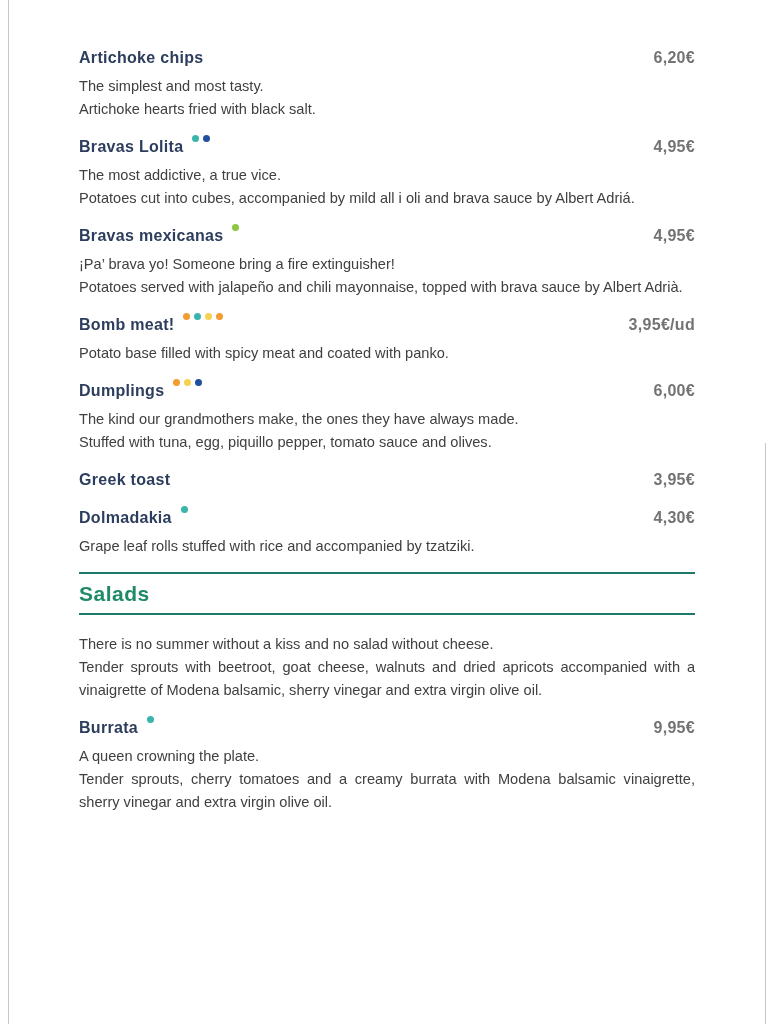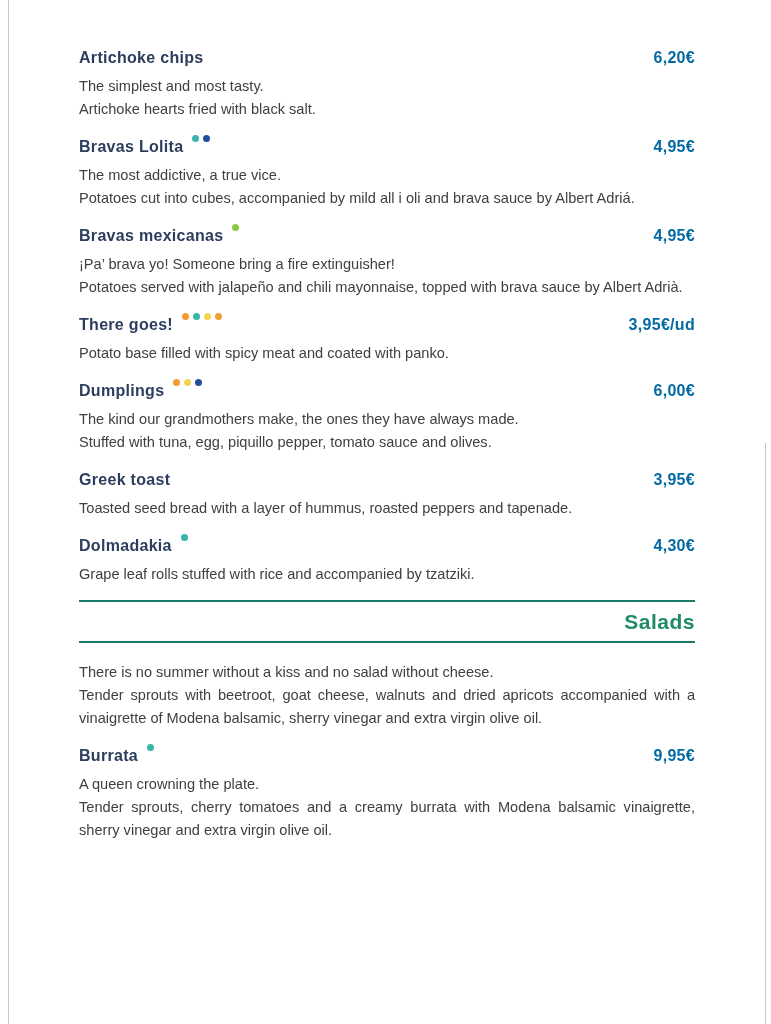--- a/index.html
+++ b/index.html
@@ -44,39 +44,38 @@
   }
   .dot {
     width: 7px; height: 7px;
     border-radius: 50%;
     display: inline-block;
   }
   .item-price {
     margin-left: auto;
     font-weight: 700;
     font-size: 16px;
-    color: #0369a1;
+    color: #737373;
     letter-spacing: 0.3px;
     white-space: nowrap;
   }
   .item-desc p {
     font-size: 14.6px;
     color: #404040;
     line-height: 23px;
   }
   .item-desc.justify p { text-align: justify; }
   .section-divider { margin: 6px 0 18px; }
   .section-divider .rule { height: 2px; background: #1c7a68; }
   .section-title {
     font-size: 21px;
     font-weight: 700;
     color: #1e8a66;
     padding: 8px 0 7px;
     letter-spacing: 0.5px;
-    text-align: right;
   }
 </style>
 </head>
 <body>
 
 <div class="page-border-left"></div>
 <div class="page-border-right"></div>
 <div class="content" id="menu-content">
     <div class="item">
       <div class="item-head">
@@ -110,21 +109,21 @@
         </span>
         <span class="item-price">4,95€</span>
       </div>
       <div class="item-desc">
         <p class="desc-line">¡Pa’ brava yo! Someone bring a fire extinguisher!</p>
         <p class="desc-line">Potatoes served with jalapeño and chili mayonnaise, topped with brava sauce by Albert Adrià.</p>
       </div>
     </div>
     <div class="item">
       <div class="item-head">
-        <span class="item-name">There goes!</span>
+        <span class="item-name">Bomb meat!</span>
         <span class="dots">
           <span class="dot" style="background: rgb(244, 155, 49);"></span>
           <span class="dot" style="background: rgb(58, 181, 171);"></span>
           <span class="dot" style="background: rgb(245, 211, 79);"></span>
           <span class="dot" style="background: rgb(244, 155, 49);"></span>
         </span>
         <span class="item-price">3,95€/ud</span>
       </div>
       <div class="item-desc">
         <p class="desc-line">Potato base filled with spicy meat and coated with panko.</p>
@@ -142,23 +141,20 @@
       </div>
       <div class="item-desc">
         <p class="desc-line">The kind our grandmothers make, the ones they have always made.</p>
         <p class="desc-line">Stuffed with tuna, egg, piquillo pepper, tomato sauce and olives.</p>
       </div>
     </div>
     <div class="item">
       <div class="item-head">
         <span class="item-name">Greek toast</span>
         <span class="item-price">3,95€</span>
-      </div>
-      <div class="item-desc">
-        <p class="desc-line">Toasted seed bread with a layer of hummus, roasted peppers and tapenade.</p>
       </div>
     </div>
     <div class="item">
       <div class="item-head">
         <span class="item-name">Dolmadakia</span>
         <span class="dots">
           <span class="dot" style="background: rgb(58, 181, 171);"></span>
         </span>
         <span class="item-price">4,30€</span>
       </div>

